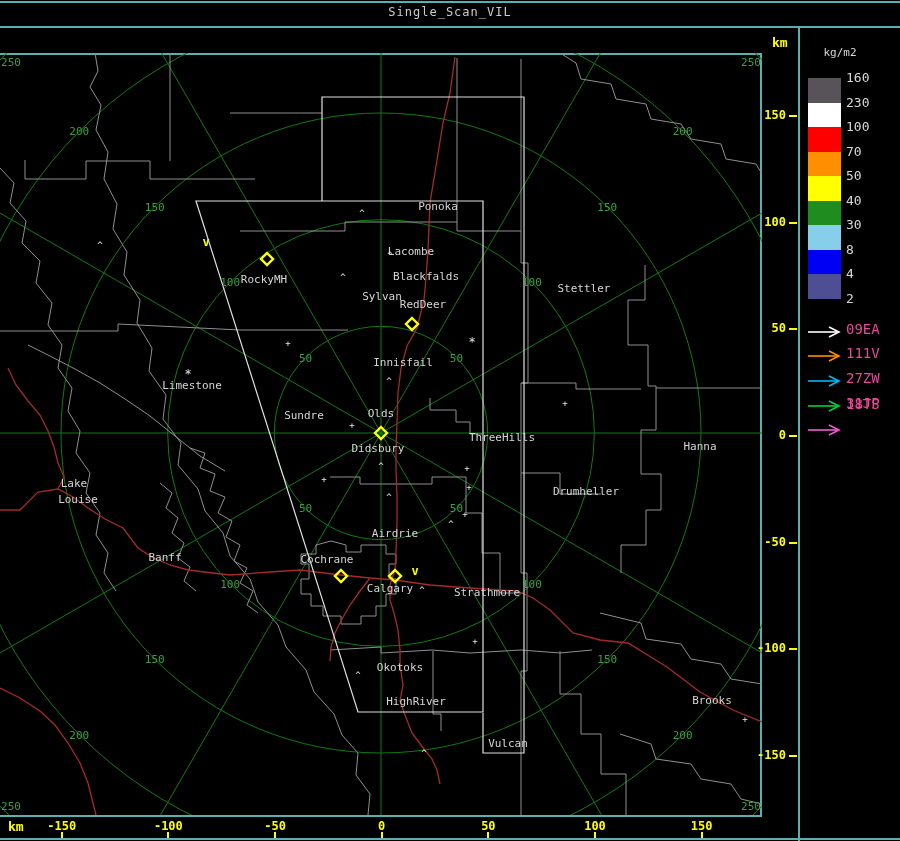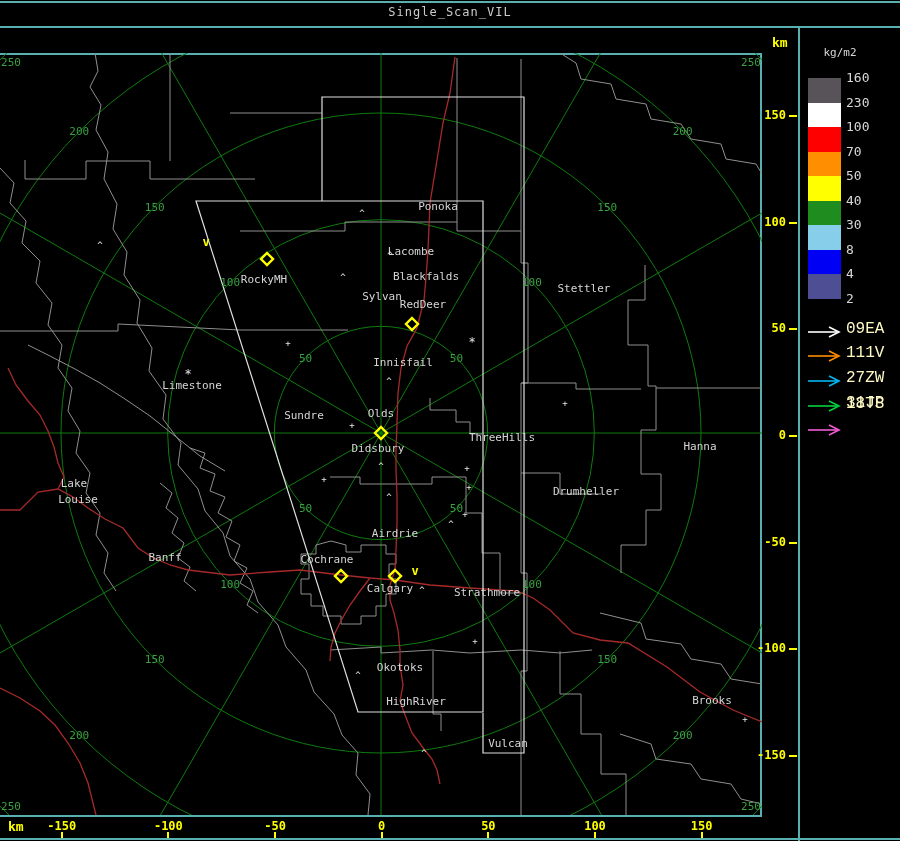--- a/index.html
+++ b/index.html
@@ -11,21 +11,21 @@
   .timestamp{position:absolute;top:32px;left:8px;color:#ffff00;font-size:14px;font-weight:700;}
   .km-topright{position:absolute;top:35px;left:772px;width:24px;color:#ffff00;font-size:13px;font-weight:700;}
   .km-bottomleft{position:absolute;top:819px;left:8px;color:#ffff00;font-size:13px;font-weight:700;}
   .mapwrap{position:absolute;top:53px;left:0;width:762px;height:762px;}
   .legend-unit{position:absolute;top:46px;left:800px;width:80px;text-align:center;
                color:#d8d8d8;font-size:11px;}
   .axis-label{position:absolute;color:#ffff00;font-size:12px;font-weight:700;}
   .tick{position:absolute;background:#ffff00;}
   .swatch{position:absolute;width:33px;}
   .scale-label{position:absolute;color:#d8d8d8;font-size:13px;height:16px;line-height:16px;}
-  .site-label{position:absolute;color:#fef9c3;font-size:16px;height:16px;line-height:16px;font-family:Liberation Mono, monospace;}
+  .site-label{position:absolute;color:#ec4899;font-size:14px;height:16px;line-height:16px;}
   svg text{font-family:"DejaVu Sans Mono",monospace;}
 </style>
 </head>
 <body>
 
 <div class="screen">
 
   <div class="line" style="top:1px;left:0;width:900px;height:2px;"></div>
   <div class="titlebar-text">Single_Scan_VIL</div>
   <div class="line" style="top:26px;left:0;width:900px;height:2px;"></div>

